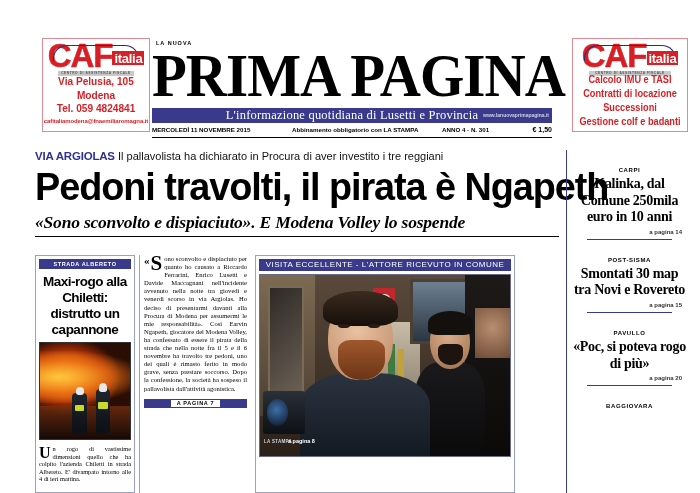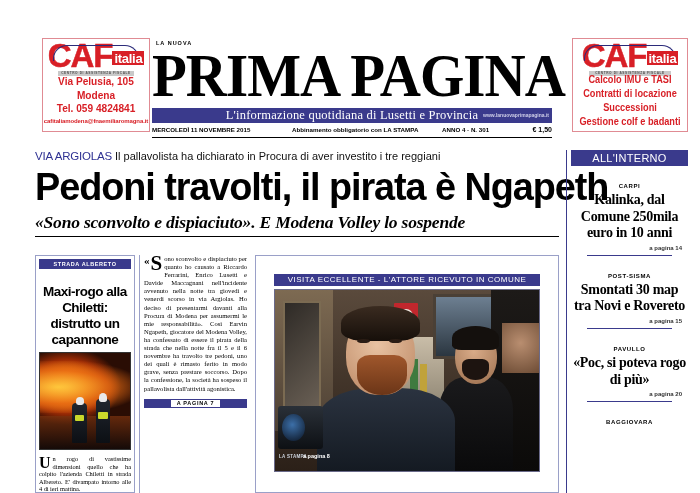--- a/index.html
+++ b/index.html
@@ -148,21 +148,21 @@
   
 
   
   .main{
     position:absolute; left:35px; top:150px; width:524px; height:340px;
   }
   .eyebrow{
     font-size:11.5px; line-height:13px; white-space:nowrap;
     font-family:"Liberation Sans", sans-serif;
   }
-  .eyebrow b{ color:#2e3192; font-weight:normal; letter-spacing:-0.2px;}
+  .eyebrow b{ color:#2e3192; font-weight:bold; letter-spacing:-0.2px;}
   .eyebrow span.sub{ color:#111; font-weight:normal; font-size:11px;}
   .headline{
     font-family:"Liberation Sans Narrow","Liberation Sans", sans-serif;
     font-weight:bold;
     font-size:39px;
     line-height:42px;
     letter-spacing:-1.1px;
     margin-top:3px;
     white-space:nowrap;
     transform:scaleX(0.97);
@@ -190,21 +190,21 @@
     position:absolute; left:0; top:0; width:100px; height:238px;
     border:1px solid #9aa0c8; box-sizing:border-box; padding:3px;
   }
   .kicker-blue{
     background:#3a3a8c; color:#fff; font-size:5.5px; font-weight:bold;
     letter-spacing:0.6px; text-align:center; line-height:8px; padding:1px 0;
   }
   .leftbox-head{
     font-family:"Liberation Sans Narrow","Liberation Sans", sans-serif;
     font-weight:bold; font-size:13.5px; line-height:16px; text-align:center;
-    margin-top:15px; letter-spacing:-0.5px;
+    margin-top:5px; letter-spacing:-0.5px;
   }
   .photo-fire{
     margin-top:4px; width:100%; height:98px;
     border:1px solid #333; box-sizing:border-box;
     background:
       radial-gradient(ellipse 60% 40% at 30% 35%, #ffd24a 0%, #f07a12 35%, #9c2b05 70%, #2a0d04 100%),
       linear-gradient(#1b0c06,#000);
     position:relative; overflow:hidden;
   }
   .fire-glow{
@@ -251,22 +251,22 @@
   }
   .page-ref{
     margin-top:6px; height:9px; background:#3a3a8c; color:#fff;
     font-size:5.5px; font-weight:bold; letter-spacing:0.7px;
     display:flex; align-items:center; justify-content:center;
     position:relative;
   }
   .page-ref span{ background:#fff; color:#000; padding:0 6px; line-height:7px;}
 
   .col-right{
-    position:absolute; left:220px; top:0; width:304px; height:238px;
-    border:1px solid #9aa0c8; box-sizing:border-box; padding:18px;
+    position:absolute; left:220px; top:0; width:260px; height:238px;
+    border:1px solid #9aa0c8; box-sizing:border-box; padding:3px;
   }
   .visita-bar{
     background:#3a3a8c; color:#fff; text-align:center;
     font-size:8px; letter-spacing:0.5px; line-height:12px; height:12px;
   }
   .bale-head{
     font-family:"Liberation Sans Narrow","Liberation Sans", sans-serif;
     font-weight:bold; font-size:18.5px; line-height:22px; text-align:center;
     letter-spacing:-0.6px; margin-top:1px;
   }
@@ -460,21 +460,20 @@
         <div class="bw bale-eyeR"></div>
         <div class="bw bale-beard"></div>
         <div class="bw bale-cam"></div>
         <div class="photo-credit">LA STAMPA</div>
         <div class="photo-pageref">a pagina 8</div>
       </div>
     </div>
   </div>
 
   <div class="rail">
-    <div class="rail-title">ALL'INTERNO</div>
 
     <div class="rail-item">
       <div class="rail-kicker">CARPI</div>
       <div class="rail-head">Kalinka, dal Comune 250mila euro in 10 anni</div>
       <div class="rail-page">a pagina 14</div>
     </div>
     <div class="rail-sep"></div>
 
     <div class="rail-item">
       <div class="rail-kicker">POST-SISMA</div>

